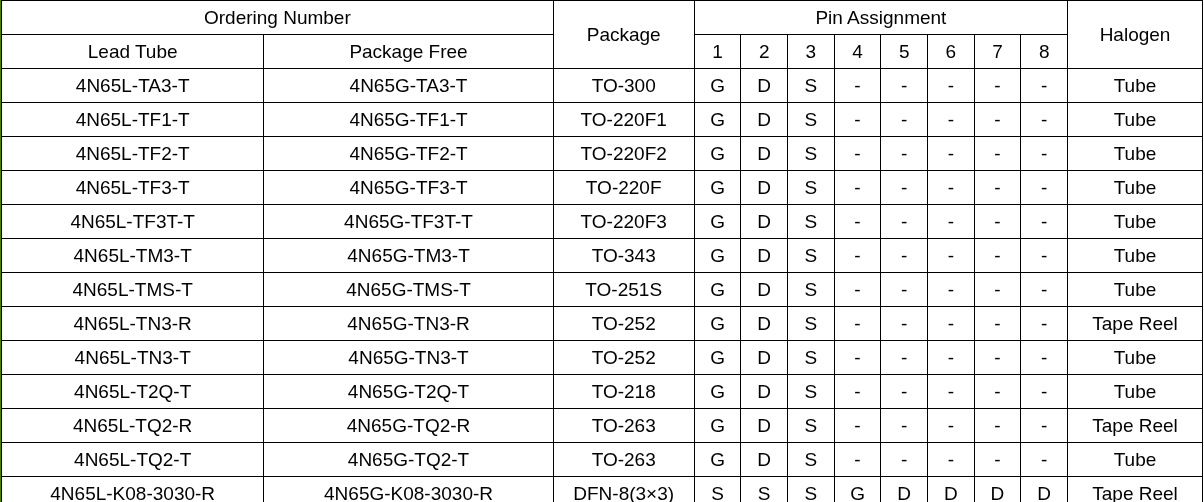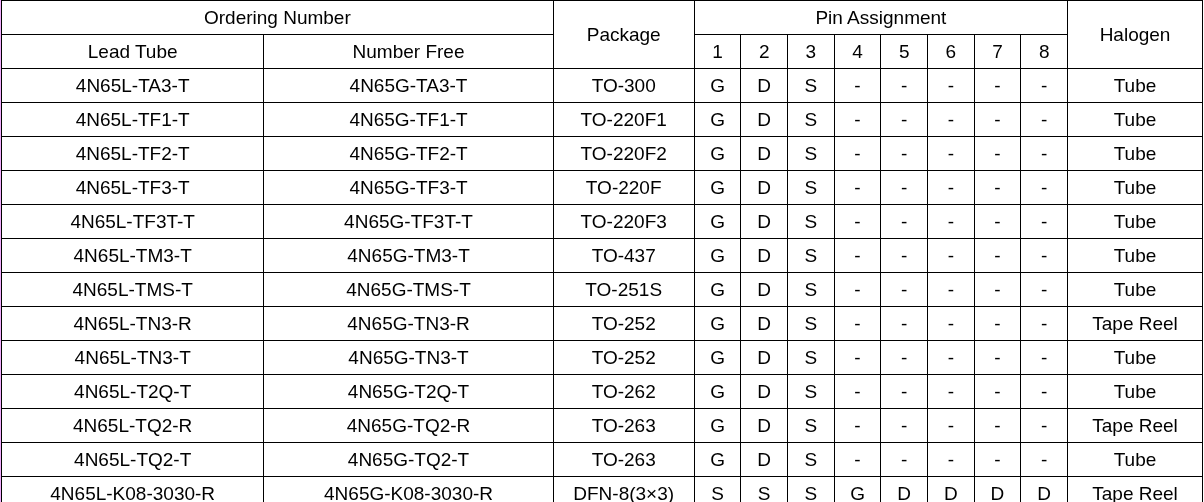--- a/index.html
+++ b/index.html
@@ -9,21 +9,21 @@
   }
   body {
     font-family: "Liberation Sans", sans-serif;
     color: #000000;
   }
   .sheet {
     width: 1028px;
     height: 502px;
     position: relative;
     box-sizing: border-box;
-    background: #f0abfc;
+    background: #4d7c0f;
   }
   table.ordering {
     border-collapse: collapse;
     table-layout: fixed;
     width: 1202px;
     margin: 0 1px;
     background: #ffffff;
   }
   table.ordering th,
   table.ordering td {
@@ -72,21 +72,21 @@
     </colgroup>
     <thead>
       <tr>
         <th colspan="2" class="hdr-tall">Ordering Number</th>
         <th rowspan="2">Package</th>
         <th colspan="8" class="hdr-tall">Pin Assignment</th>
         <th rowspan="2">Halogen</th>
       </tr>
       <tr>
         <th>Lead Tube</th>
-        <th>Number Free</th>
+        <th>Package Free</th>
         <th class="pin-cell">1</th>
         <th class="pin-cell">2</th>
         <th class="pin-cell">3</th>
         <th class="pin-cell">4</th>
         <th class="pin-cell">5</th>
         <th class="pin-cell">6</th>
         <th class="pin-cell">7</th>
         <th class="pin-cell">8</th>
       </tr>
     </thead>
@@ -157,21 +157,21 @@
         <td class="pin-cell">-</td>
         <td class="pin-cell">-</td>
         <td class="pin-cell">-</td>
         <td class="pin-cell">-</td>
         <td class="pin-cell">-</td>
         <td>Tube</td>
       </tr>
       <tr>
         <td>4N65L-TM3-T</td>
         <td>4N65G-TM3-T</td>
-        <td>TO-437</td>
+        <td>TO-343</td>
         <td class="pin-cell">G</td>
         <td class="pin-cell">D</td>
         <td class="pin-cell">S</td>
         <td class="pin-cell">-</td>
         <td class="pin-cell">-</td>
         <td class="pin-cell">-</td>
         <td class="pin-cell">-</td>
         <td class="pin-cell">-</td>
         <td>Tube</td>
       </tr>
@@ -213,21 +213,21 @@
         <td class="pin-cell">-</td>
         <td class="pin-cell">-</td>
         <td class="pin-cell">-</td>
         <td class="pin-cell">-</td>
         <td class="pin-cell">-</td>
         <td>Tube</td>
       </tr>
       <tr>
         <td>4N65L-T2Q-T</td>
         <td>4N65G-T2Q-T</td>
-        <td>TO-262</td>
+        <td>TO-218</td>
         <td class="pin-cell">G</td>
         <td class="pin-cell">D</td>
         <td class="pin-cell">S</td>
         <td class="pin-cell">-</td>
         <td class="pin-cell">-</td>
         <td class="pin-cell">-</td>
         <td class="pin-cell">-</td>
         <td class="pin-cell">-</td>
         <td>Tube</td>
       </tr>

